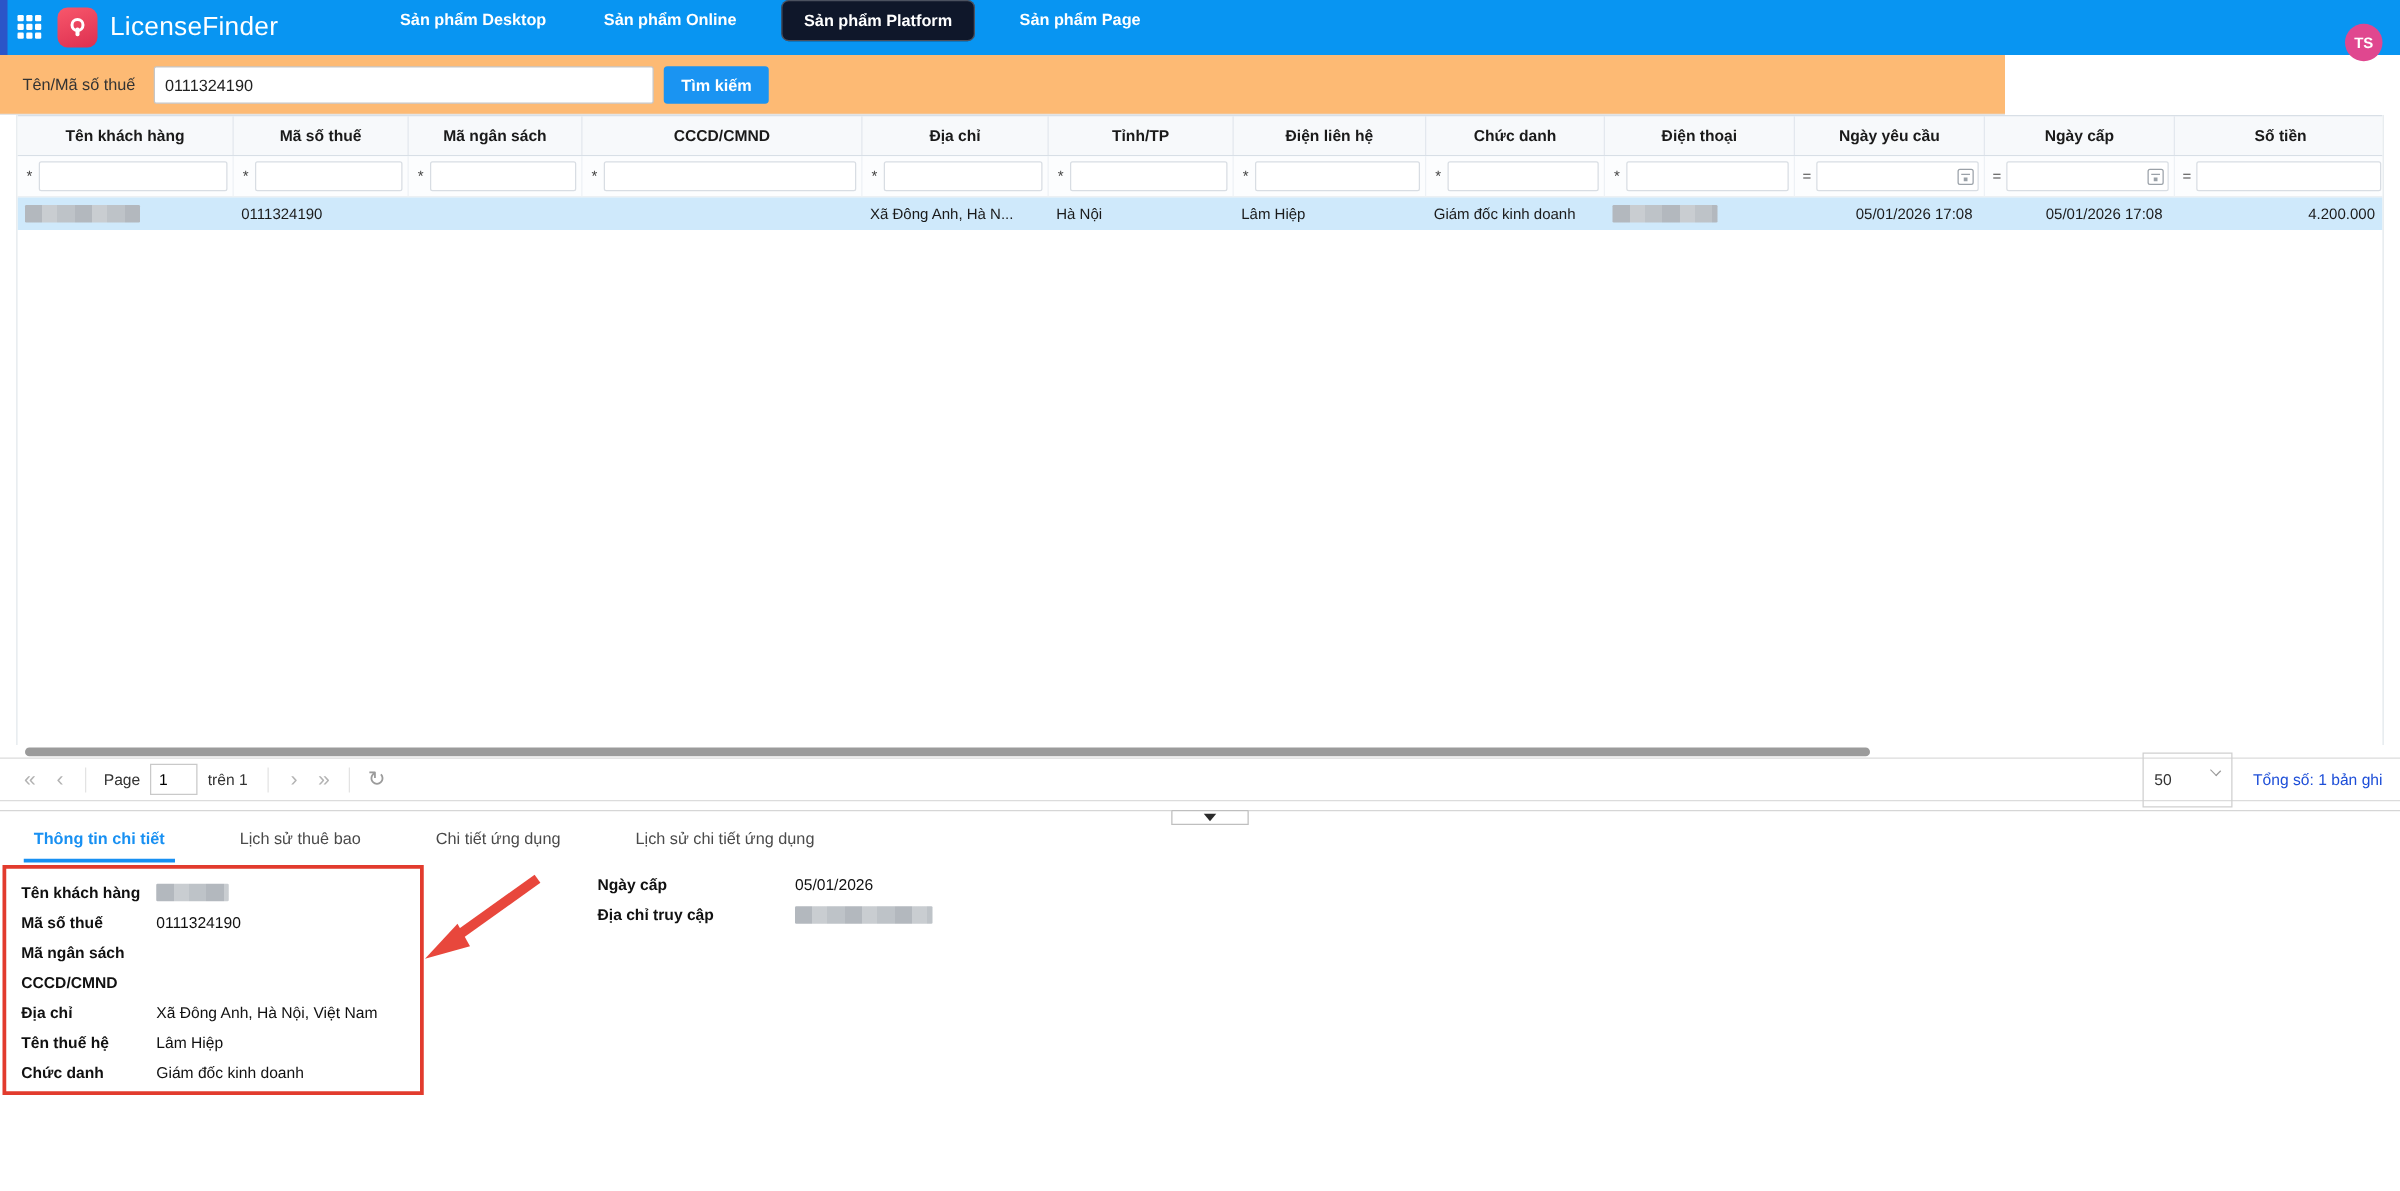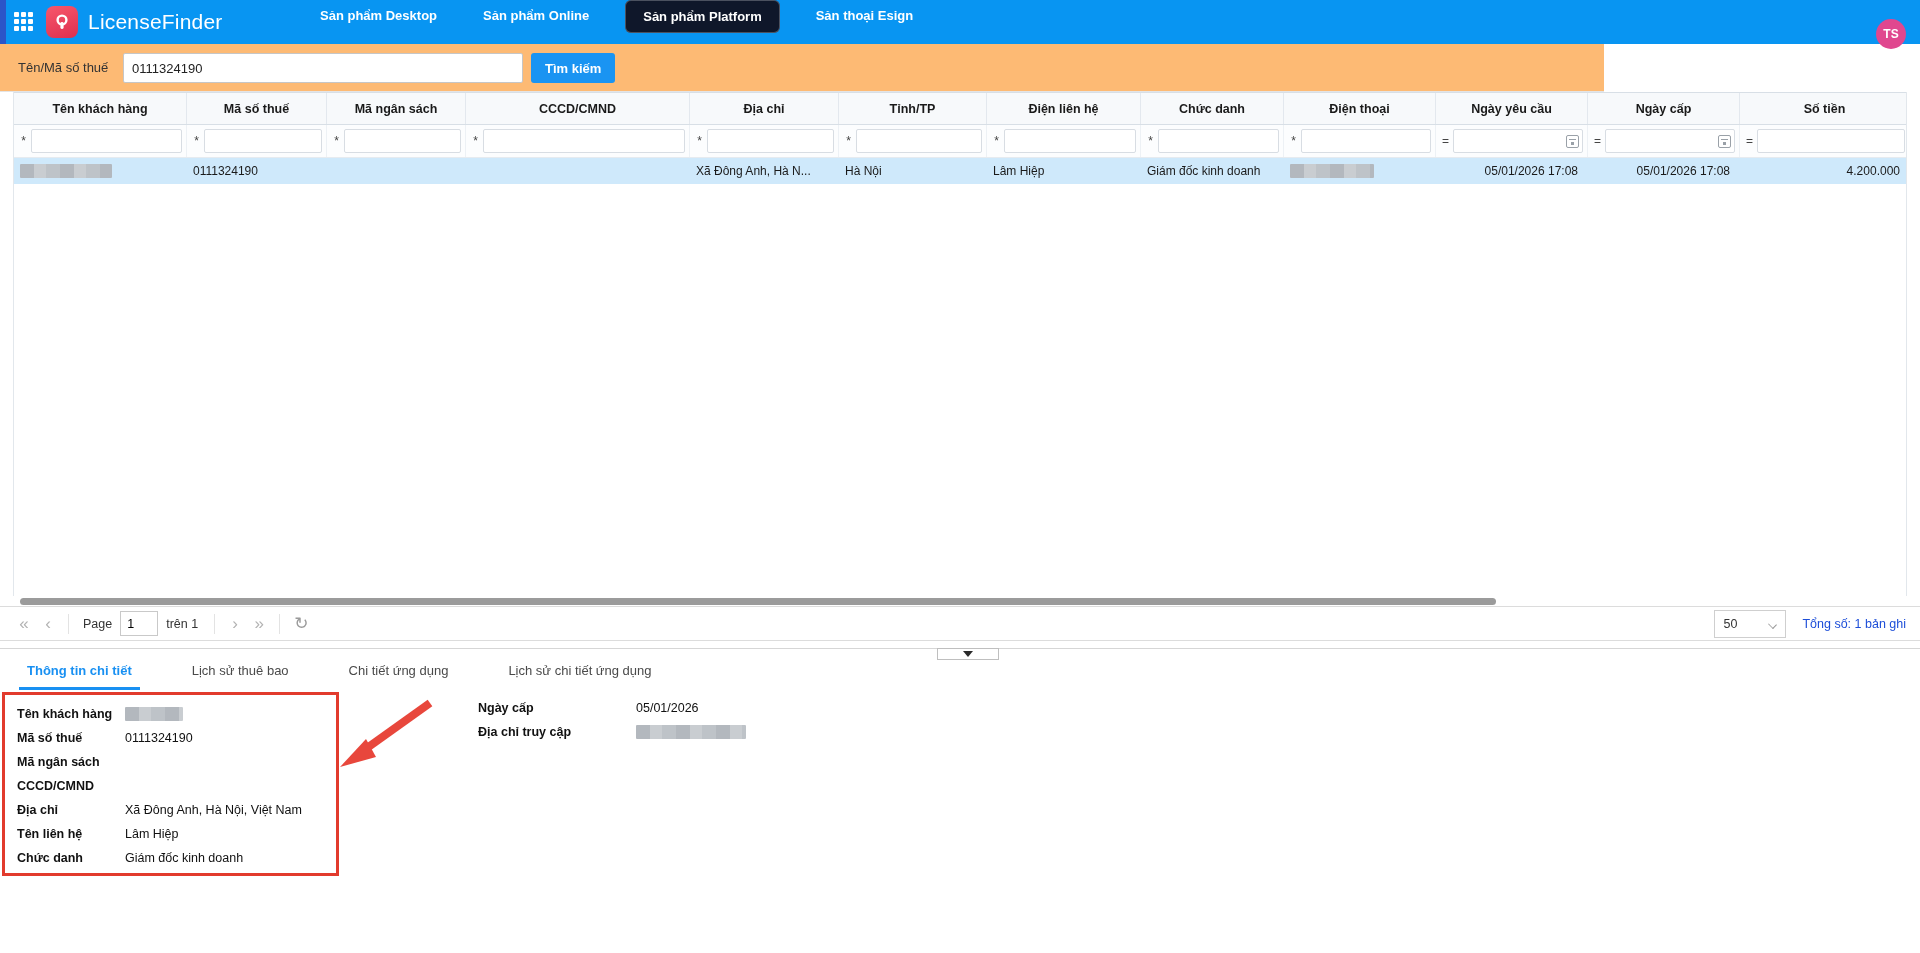--- a/index.html
+++ b/index.html
@@ -44,21 +44,21 @@
   .hscroll { position:absolute; left:13px; top:597px; width:1894px; height:9px; }
   .hthumb { position:absolute; left:7px; top:1px; width:1476px; height:7px; background:#9b9b9b; border-radius:4px; cursor:pointer; }
 
   
   .toolbar { position:absolute; left:0; top:606px; width:1920px; height:35px; border-top:1px solid #dcdcdc; border-bottom:1px solid #dcdcdc; background:#fff; display:flex; align-items:center; font-size:12.5px; color:#333; }
   .pg-ico { font-size:17px; color:#b3b3b3; width:24px; text-align:center; cursor:pointer; user-select:none; }
   .pg-sep { width:1px; height:20px; background:#e3e3e3; margin:0 8px; }
   .pg-input { width:38px; height:25px; border:1px solid #c9c9c9; text-align:left; padding:0 6px; font-size:12.5px; font-family:inherit; margin:0 8px; }
   .refresh-ico { font-size:17px; color:#9b9b9b; cursor:pointer; margin-left:6px; }
   .tb-right { position:absolute; right:14px; top:0; height:33px; display:flex; align-items:center; }
-  .pagesize { width:72px; height:28px; border:1px solid #cfcfcf; display:flex; align-items:center; padding:0 8px; cursor:pointer; position:relative; }
+  .pagesize { width:72px; height:44px; border:1px solid #cfcfcf; display:flex; align-items:center; padding:0 8px; cursor:pointer; position:relative; }
   .pagesize .chev { position:absolute; right:9px; top:10px; width:7px; height:7px; border-right:1.5px solid #999; border-bottom:1.5px solid #999; transform:rotate(45deg) scale(1,.8); }
   .total { margin-left:16px; color:#1d4ed8; }
 
   
   .split-line { position:absolute; left:0; top:648px; width:1920px; height:1px; background:#d6d6d6; }
   .split-handle { position:absolute; left:937px; top:648px; width:62px; height:12px; background:#fff; border:1px solid #bfbfbf; display:flex; align-items:center; justify-content:center; cursor:pointer; }
   .split-handle .tri { width:0; height:0; border-left:5px solid transparent; border-right:5px solid transparent; border-top:6px solid #2a2a2a; }
 
   
   .tabs { position:absolute; left:13px; top:652px; height:38px; display:flex; align-items:center; gap:0; }
@@ -96,21 +96,21 @@
     <svg width="20" height="20" viewBox="0 0 20 20">
       <circle cx="10" cy="8" r="4.4" fill="none" stroke="#fff" stroke-width="2.4"></circle>
       <rect x="8.4" y="10" width="3.2" height="7" rx="1.4" fill="#fff"></rect>
     </svg>
   </div>
   <div class="app-title">LicenseFinder</div>
   <div class="nav" id="nav">
       <div class="nav-item">Sản phẩm Desktop</div>
       <div class="nav-item">Sản phẩm Online</div>
       <div class="nav-item active">Sản phẩm Platform</div>
-      <div class="nav-item">Sản thoại Esign</div>
+      <div class="nav-item">Sản phẩm Page</div>
     </div>
   <div class="avatar">TS</div>
 </div>
 
 <div class="searchbar">
   <span class="search-label">Tên/Mã số thuế</span>
   <input class="search-input" value="0111324190" style="">
   <button class="search-btn">Tìm kiếm</button>
 </div>
 
@@ -259,21 +259,21 @@
     </div>
     <div class="d-row">
       <span class="d-label">CCCD/CMND</span>
       <span class="d-value"></span>
     </div>
     <div class="d-row">
       <span class="d-label">Địa chỉ</span>
       <span class="d-value">Xã Đông Anh, Hà Nội, Việt Nam</span>
     </div>
     <div class="d-row">
-      <span class="d-label">Tên liên hệ</span>
+      <span class="d-label">Tên thuế hệ</span>
       <span class="d-value">Lâm Hiệp</span>
     </div>
     <div class="d-row">
       <span class="d-label">Chức danh</span>
       <span class="d-value">Giám đốc kinh doanh</span>
     </div>
   </div>
 
 <svg class="arrow-svg" viewBox="0 0 100 78">
   <line x1="92" y1="8" x2="22" y2="58" stroke="#e8473c" stroke-width="8"></line>

